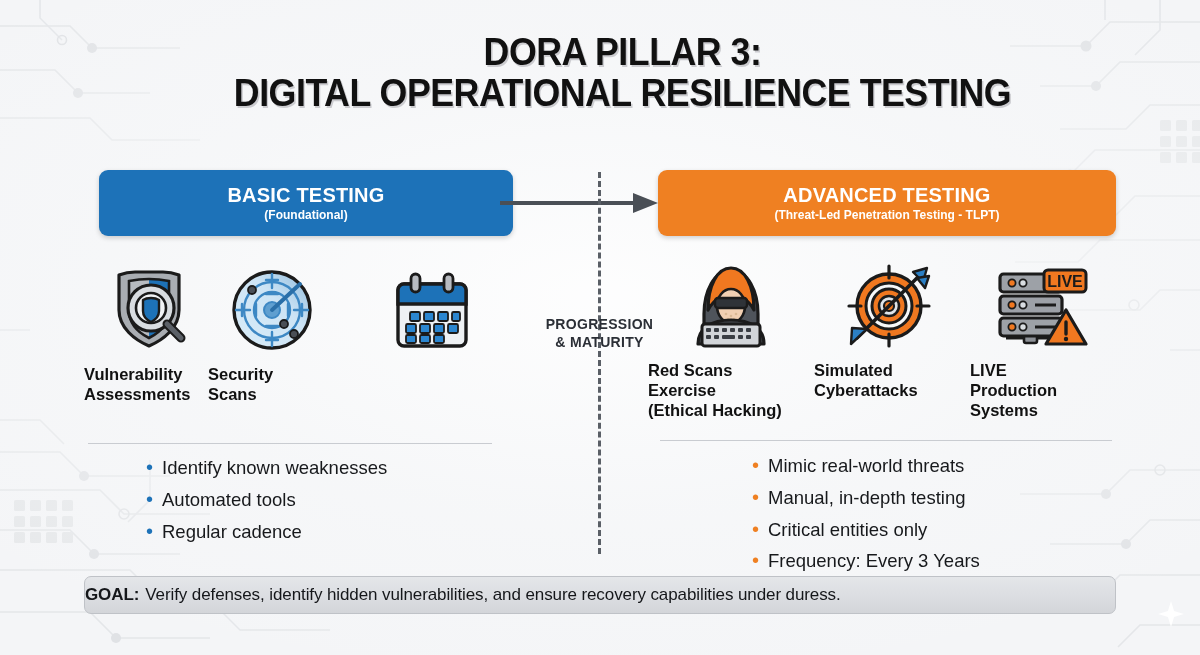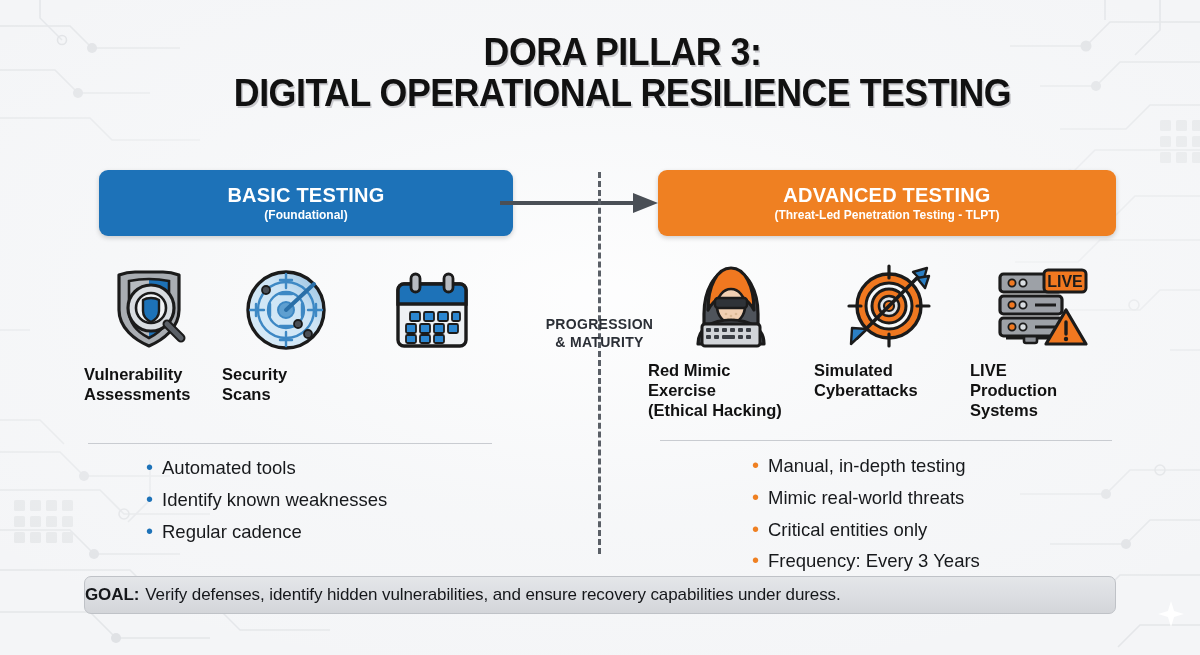--- a/index.html
+++ b/index.html
@@ -72,21 +72,21 @@
   .col { position: absolute; }
   .icon-slot { height: 92px; display: flex; align-items: flex-end; justify-content: center; }
   .col-label {
     margin-top: 10px; font-size: 16.5px; font-weight: bold;
     line-height: 1.22; color: #111;
   }
   .col-label .reg { font-weight: normal; }
 
   
   #col-vuln  { left: 84px;  top: 262px; width: 128px; }
-  #col-scan  { left: 222px; top: 262px; width: 128px; }
+  #col-scan  { left: 208px; top: 262px; width: 128px; }
   #col-freq  { left: 352px; top: 262px; width: 160px; }
   
   #col-red   { left: 648px; top: 258px; width: 166px; }
   #col-sim   { left: 814px; top: 258px; width: 150px; }
   #col-live  { left: 970px; top: 258px; width: 140px; }
 
   
   .rule { position: absolute; height: 1px; background: #c9ccd1; }
   #rule-left  { left: 88px;  top: 443px; width: 404px; }
   #rule-right { left: 660px; top: 440px; width: 452px; }
@@ -354,21 +354,21 @@
             <rect x="62" y="70" width="5" height="4" rx="1"></rect>
           <rect x="22" y="77" width="5" height="4" rx="1"></rect>
             <rect x="30" y="77" width="5" height="4" rx="1"></rect>
           <rect x="38" y="77" width="13" height="4" rx="1"></rect>
             <rect x="54" y="77" width="5" height="4" rx="1"></rect>
           <rect x="62" y="77" width="5" height="4" rx="1"></rect>
         </g>
       </svg>
     </div>
     <div class="col-label">
-      <div>Red Mimic</div>
+      <div>Red Scans</div>
       <div>Exercise</div>
       <div>(Ethical Hacking)</div>
     </div>
   </div>
 
   <div class="col" id="col-sim">
     <div class="icon-slot">
       <svg width="92" height="88" viewBox="0 0 92 88">
         <circle cx="46" cy="44" r="32" fill="#f07820" stroke="#1b1b1b" stroke-width="3.4"></circle>
         <circle cx="46" cy="44" r="23" fill="#f6f8f9" stroke="#1b1b1b" stroke-width="3"></circle>
@@ -423,28 +423,28 @@
       <div>LIVE</div>
       <div>Production</div>
       <div>Systems</div>
     </div>
   </div>
 
   <div class="rule" id="rule-left"></div>
   <div class="rule" id="rule-right"></div>
 
   <ul class="bullets" id="bul-left">
+    <li><span class="dot">•</span><span>Identify known weaknesses</span></li>
     <li><span class="dot">•</span><span>Automated tools</span></li>
-    <li><span class="dot">•</span><span>Identify known weaknesses</span></li>
     <li><span class="dot">•</span><span>Regular cadence</span></li>
   </ul>
 
   <ul class="bullets" id="bul-right">
+    <li><span class="dot">•</span><span>Mimic real-world threats</span></li>
     <li><span class="dot">•</span><span>Manual, in-depth testing</span></li>
-    <li><span class="dot">•</span><span>Mimic real-world threats</span></li>
     <li><span class="dot">•</span><span>Critical entities only</span></li>
     <li><span class="dot">•</span><span>Frequency: Every 3 Years</span></li>
   </ul>
 
   <div id="goal">
     <span class="lead">GOAL:</span>
     <span>Verify defenses, identify hidden vulnerabilities, and ensure recovery capabilities under duress.</span>
   </div>
 
   <div id="diamond"></div>

